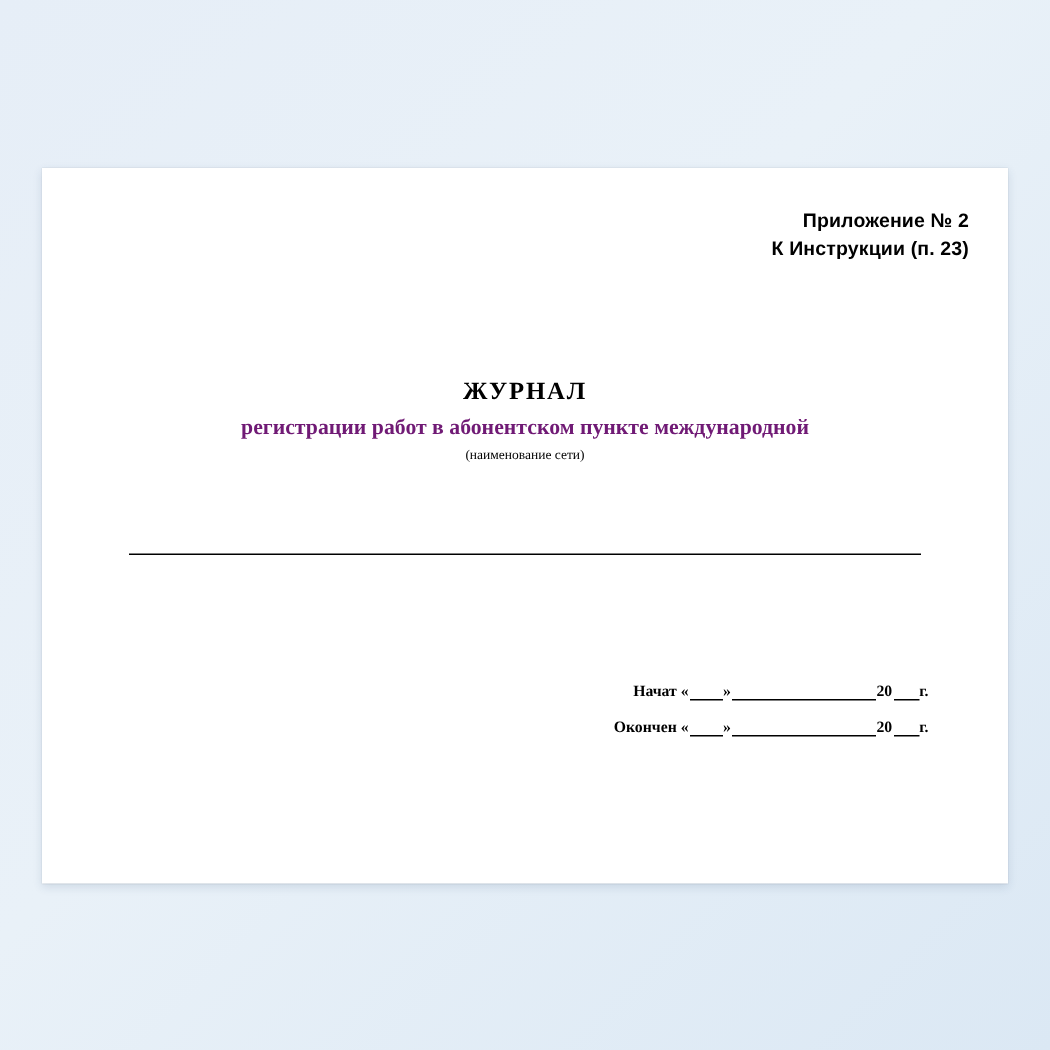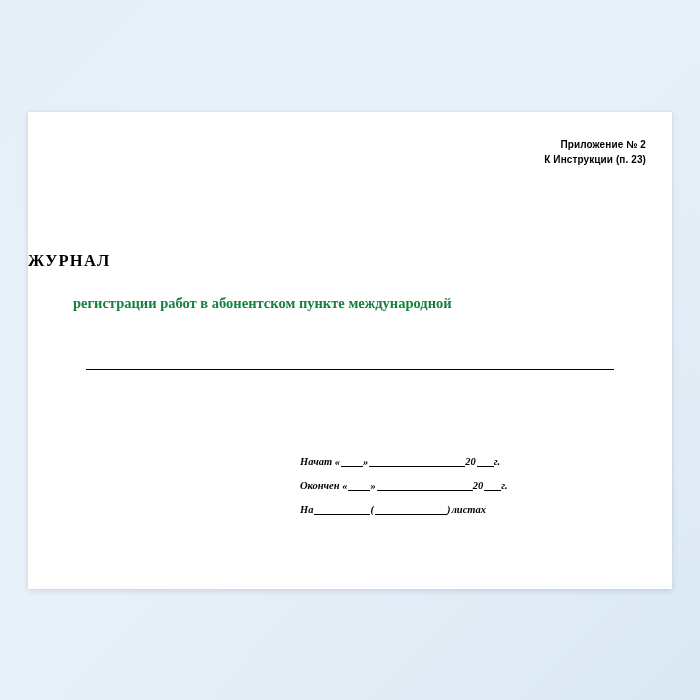--- a/index.html
+++ b/index.html
@@ -34,48 +34,48 @@
     position: relative;
     width: 100%;
     height: 100%;
   }
   .appendix {
     position: absolute;
     right: 26px;
     top: 26px;
     text-align: right;
     font-family: "Liberation Sans", sans-serif;
-    font-size: 10px;
+    font-size: 13px;
     font-weight: bold;
     color: #000;
     line-height: 1.45;
     letter-spacing: 0.1px;
   }
   .title-block {
     position: absolute;
     left: 0;
     right: 0;
     top: 138px;
-    text-align: left;
+    text-align: center;
   }
   .title-main {
     font-family: "Liberation Serif", serif;
     font-size: 16.5px;
     font-weight: bold;
     letter-spacing: 1.2px;
     color: #000;
     line-height: 1.35;
   }
   .title-sub {
     font-family: "Liberation Serif", serif;
     font-size: 14.5px;
     font-weight: bold;
-    color: #15803d;
+    color: #701a75;
     line-height: 1.45;
-    margin-top: 21px;
+    margin-top: 3px;
     padding: 0 45px;
   }
   .title-note {
     font-family: "Liberation Serif", serif;
     font-size: 9px;
     color: #000;
     margin-top: 2px;
   }
   .org-line {
     position: absolute;
@@ -101,25 +101,24 @@
     top: 344px;
     width: 320px;
     text-align: right;
     font-family: "Liberation Serif", serif;
     font-size: 10.5px;
     font-weight: bold;
     color: #000;
   }
   .footer-row {
     display: flex;
-    justify-content: flex-start;
+    justify-content: flex-end;
     align-items: flex-end;
     margin-bottom: 13px;
     white-space: nowrap;
-    font-style: italic;
   }
   .f-label { padding-right: 1px; }
   .u-short {
     display: inline-block;
     width: 22px;
     border-bottom: 1px solid #000;
     height: 10px;
   }
   .u-mid {
     display: inline-block;
@@ -154,20 +153,21 @@
     <div class="sheet-inner">
 
       <div class="appendix">
         <div>Приложение № 2</div>
         <div>К Инструкции (п. 23)</div>
       </div>
 
       <div class="title-block">
         <div class="title-main">ЖУРНАЛ</div>
         <div class="title-sub">регистрации работ в абонентском пункте международной</div>
+        <div class="title-note">(наименование сети)</div>
       </div>
 
       <div class="org-line"></div>
 
       <div class="footer-block">
 
         <div class="footer-row">
           <span class="f-label">Начат «</span>
           <span class="u-short"></span>
           <span class="f-label">»</span>
@@ -180,26 +180,18 @@
         <div class="footer-row">
           <span class="f-label">Окончен «</span>
           <span class="u-short"></span>
           <span class="f-label">»</span>
           <span class="u-mid"></span>
           <span class="f-label">20</span>
           <span class="u-tiny"></span>
           <span class="f-label">г.</span>
         </div>
 
-        <div class="footer-row">
-          <span class="f-label">На</span>
-          <span class="u-line-sm"></span>
-          <span class="f-label">(</span>
-          <span class="u-line-md"></span>
-          <span class="f-label">)</span>
-          <span class="f-label">листах</span>
-        </div>
 
       </div>
 
     </div>
   </div>
 </div>
 
 </body></html>

